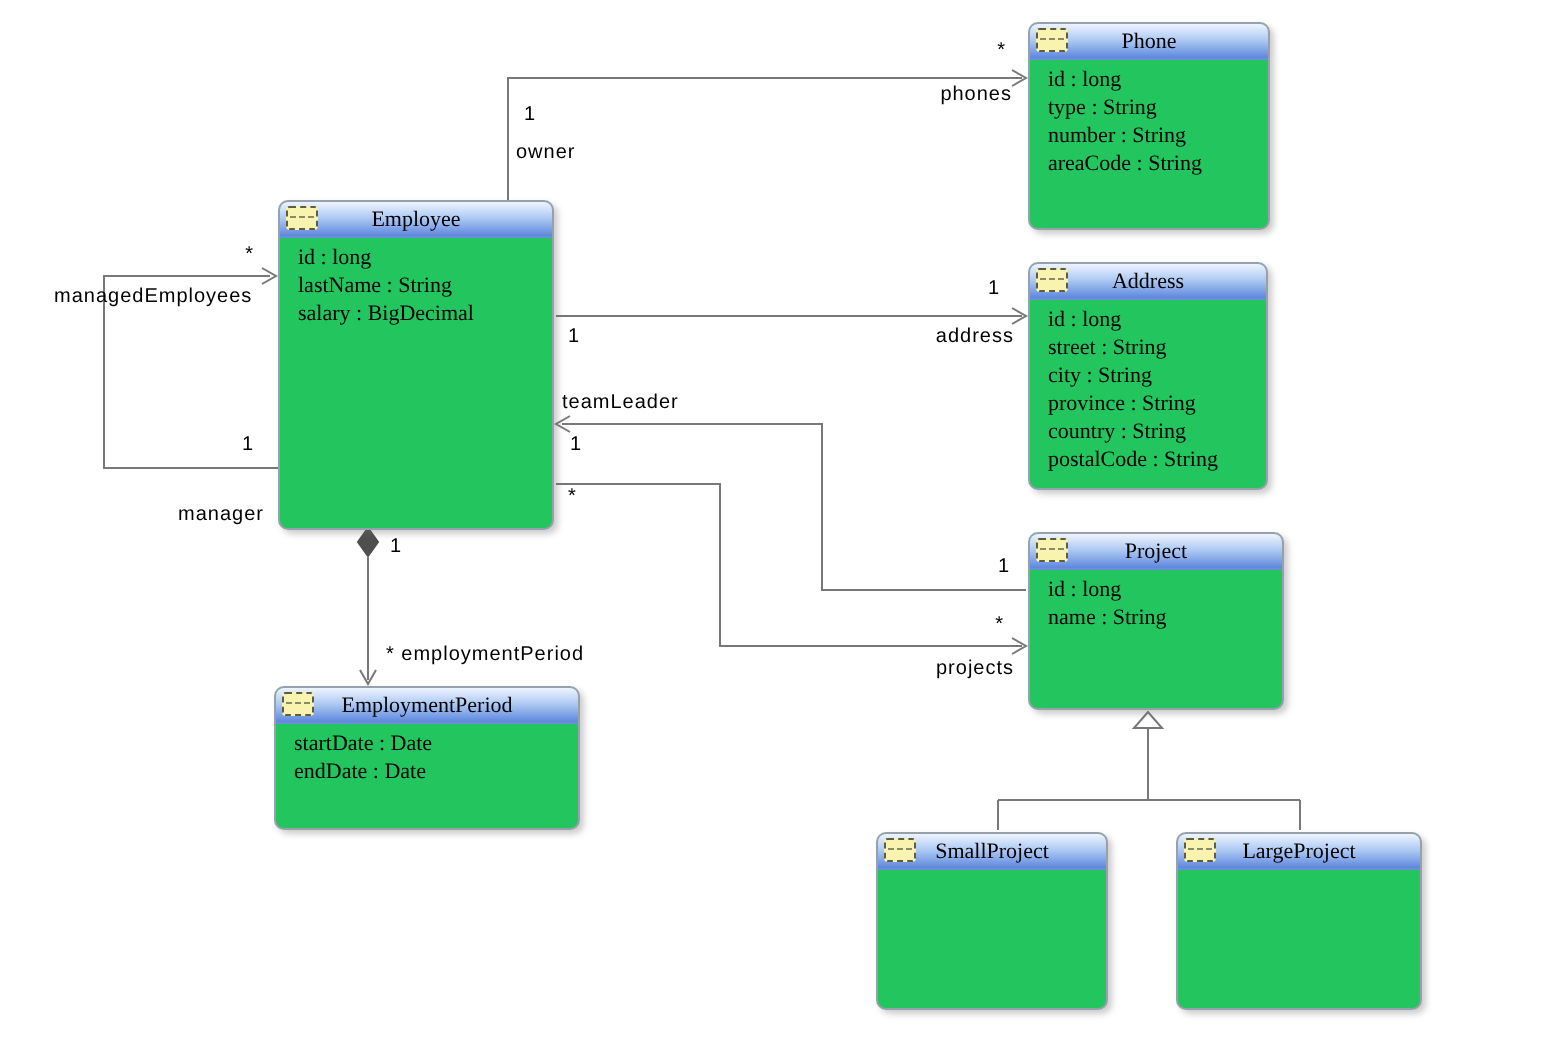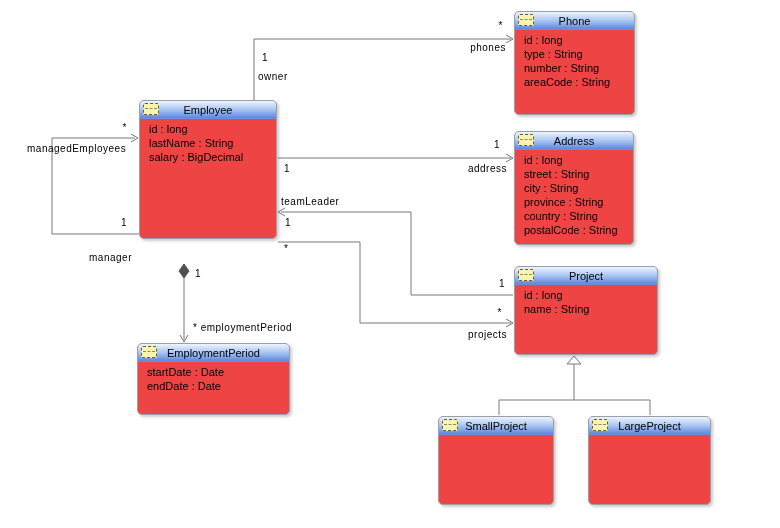--- a/index.html
+++ b/index.html
@@ -9,22 +9,22 @@
   html,body{margin:0;padding:0;background:#fff;}
   .canvas{
     position:relative; width:780px; height:528px; background:var(--canvas-bg);
     font-family:"Liberation Sans",sans-serif; overflow:hidden;
   }
   svg.connectors{position:absolute;left:0;top:0;}
   svg.connectors path, svg.connectors polyline{fill:none;stroke:var(--line);stroke-width:1;}
   svg.connectors polygon.diamond{fill:#4f4f4f;stroke:#4f4f4f;}
   svg.connectors polygon.triangle{fill:#ffffff;stroke:var(--line);}
   .class-box{
-    position:absolute; background:#ef4444; border:1px solid var(--box-border);
-    border-radius:5px; box-shadow:2px 2px 3px rgba(110,110,110,0.35); box-sizing:border-box;
+    position:absolute; background:#22c55e; border:1px solid var(--box-border);
+    border-radius:5px; box-shadow:2px 2px 3px rgba(110,110,110,0.35); box-sizing:border-box;font-family:Liberation Serif, serif;
   }
   .class-header{
     position:relative; height:17px; display:flex; align-items:center; justify-content:center;
     border-radius:4px 4px 0 0; border-bottom:1px solid #6b8fd8;
     background:linear-gradient(180deg,var(--header-top) 0%,var(--header-mid) 50%,var(--header-bottom) 100%);
     font-size:11px; color:#000;
   }
   .class-title{white-space:nowrap;}
   .entity-icon{
     position:absolute; left:3px; top:2px; width:14px; height:10px;
@@ -104,35 +104,35 @@
     <div class="class-body">
       <div class="attr">id : long</div>
       <div class="attr">street : String</div>
       <div class="attr">city : String</div>
       <div class="attr">province : String</div>
       <div class="attr">country : String</div>
       <div class="attr">postalCode : String</div>
     </div>
   </div>
 
-  <div class="class-box" style="left:139px;top:100px;width:138px;height:139px">
+  <div class="class-box" style="left:139px;top:100px;width:138px;height:165px">
     <div class="class-header">
       <span class="entity-icon">
           <span class="entity-icon-line"></span>
         </span>
       <span class="class-title">Employee</span>
     </div>
     <div class="class-body">
       <div class="attr">id : long</div>
       <div class="attr">lastName : String</div>
       <div class="attr">salary : BigDecimal</div>
     </div>
   </div>
 
-  <div class="class-box" style="left:514px;top:266px;width:144px;height:89px">
+  <div class="class-box" style="left:514px;top:266px;width:128px;height:89px">
     <div class="class-header">
       <span class="entity-icon">
           <span class="entity-icon-line"></span>
         </span>
       <span class="class-title">Project</span>
     </div>
     <div class="class-body">
       <div class="attr">id : long</div>
       <div class="attr">name : String</div>
     </div>

